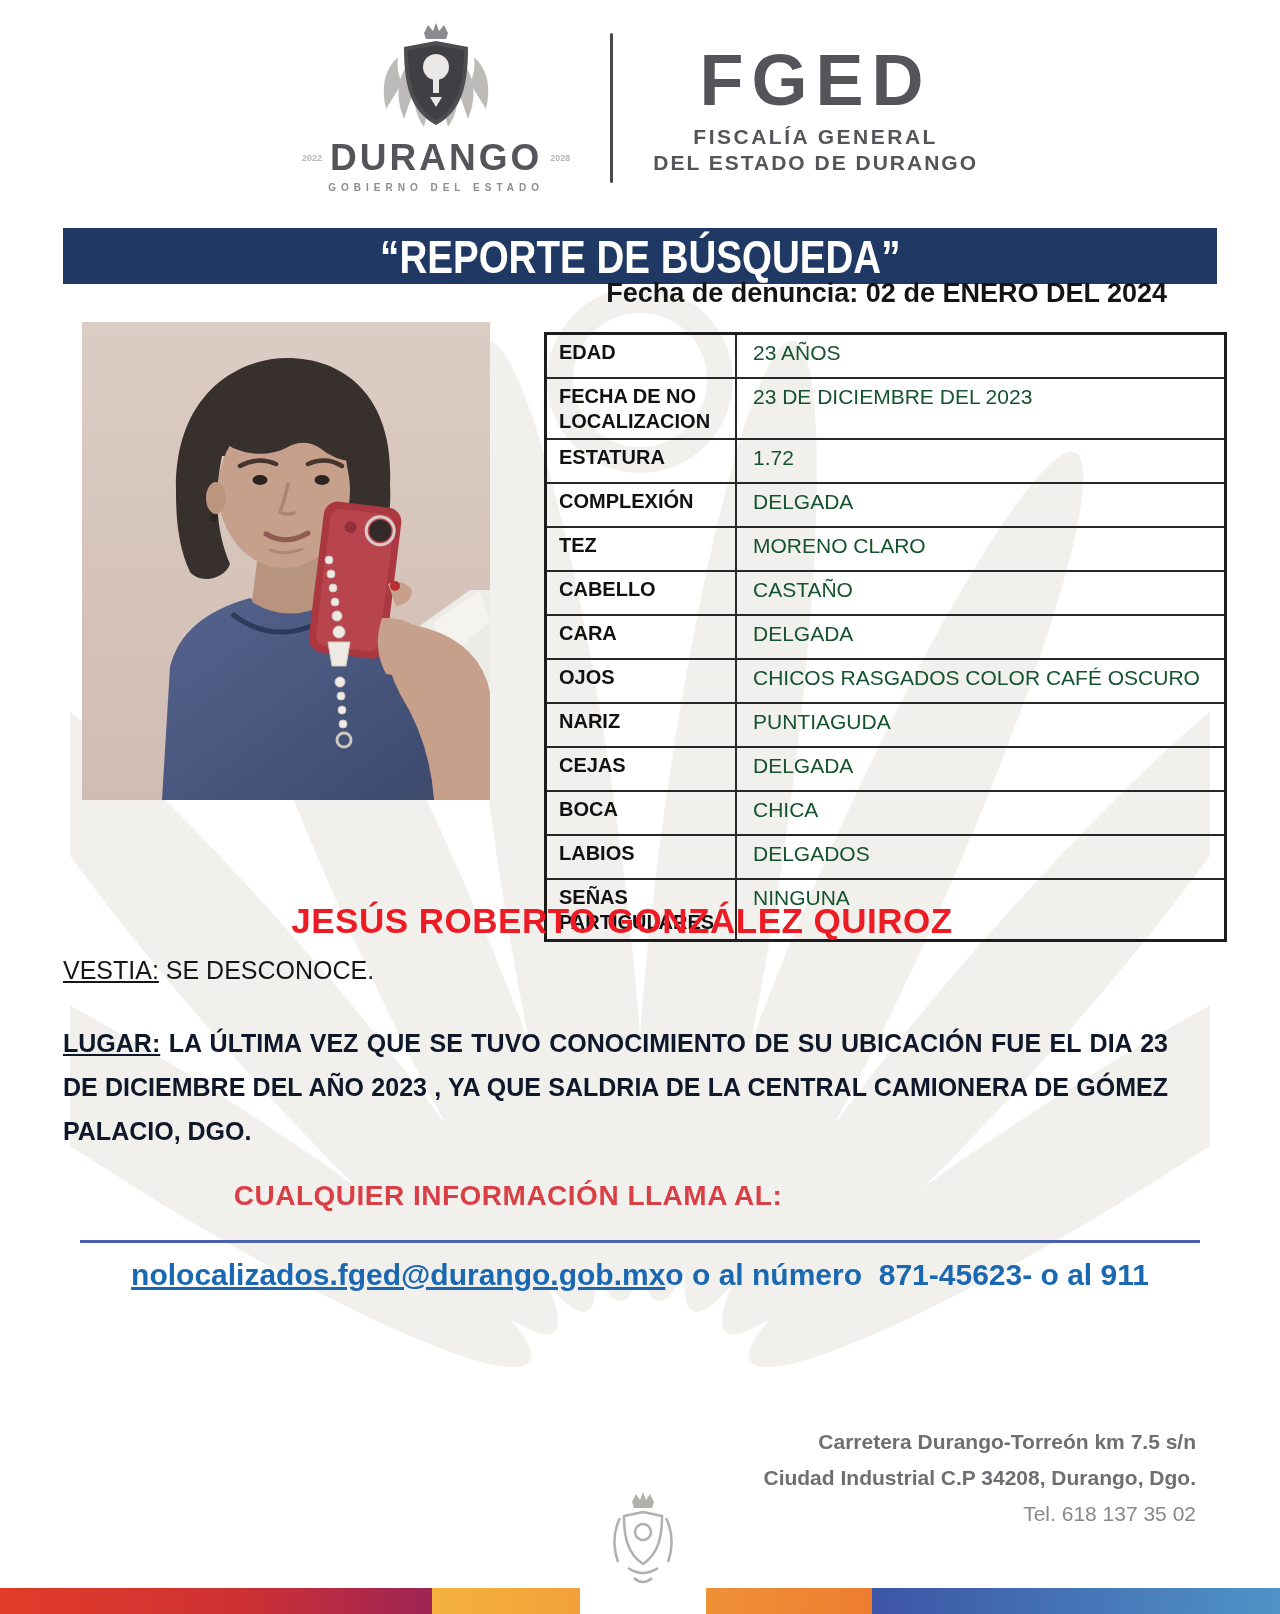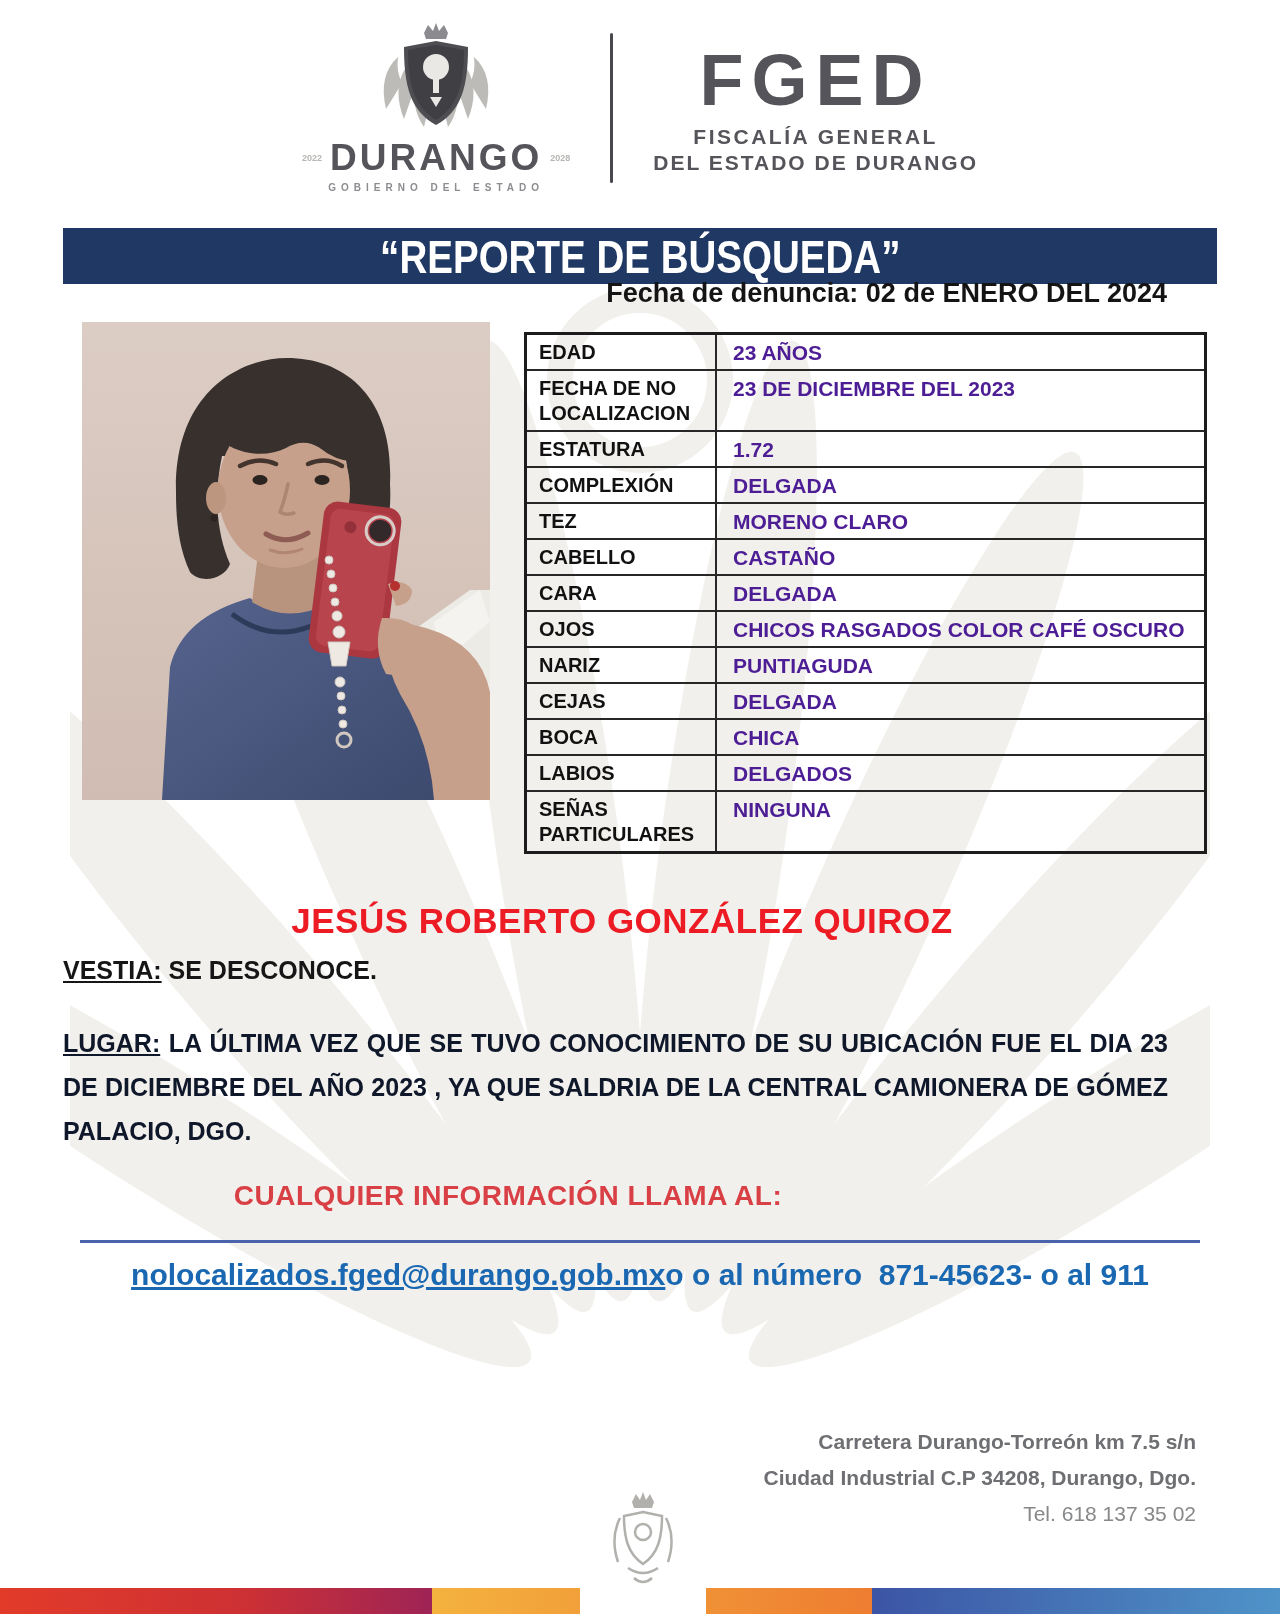--- a/index.html
+++ b/index.html
@@ -29,32 +29,32 @@
   .banner{left:63px;top:207px;width:1154px;height:56px;background:#1f3864;display:flex;
           align-items:center;justify-content:center;margin-top:21px;}
   .banner span{color:#ffffff;font-size:47px;font-weight:bold;transform:scaleX(0.82);
                white-space:nowrap;letter-spacing:0px;}
   .fecha{top:278px;right:113px;font-size:27px;font-weight:bold;color:#141414;}
 
   
   .photo{left:82px;top:322px;width:408px;height:478px;}
 
   
-  .dtable{left:524px;top:332px;width:683px;border:3px solid #1c1c1c;box-sizing:border-box;
+  .dtable{left:544px;top:332px;width:683px;border:3px solid #1c1c1c;box-sizing:border-box;
           background:transparent;}
   .trow{display:flex;border-bottom:2px solid #272727;min-height:36px;box-sizing:border-box;}
   .trow:last-child{border-bottom:none;}
   .tlabel{width:190px;box-sizing:border-box;border-right:2px solid #272727;
           font-size:20px;font-weight:bold;color:#111111;padding:5px 10px 4px 12px;line-height:25px;}
-  .tvalue{flex:1;font-size:21px;font-weight:bold;color:#4c1d95;padding:5px 10px 4px 16px;line-height:25px;}
+  .tvalue{flex:1;font-size:21px;font-weight:normal;color:#14532d;padding:5px 10px 12px 16px;line-height:25px;}
 
   
   .pname{top:901px;left:0;width:1244px;text-align:center;font-size:35px;font-weight:bold;
          color:#ec1b24;letter-spacing:0.5px;}
-  .vestia{top:956px;left:63px;font-size:25px;font-weight:bold;color:#161616;}
+  .vestia{top:956px;left:63px;font-size:25px;font-weight:normal;color:#161616;}
   .vestia .u,.lugar .u{text-decoration:underline;}
   .lugar{top:1021px;left:63px;width:1105px;font-size:25px;font-weight:bold;color:#0f172a;
          line-height:44px;text-align:justify;}
 
   
   .call-heading{top:1180px;left:0;width:1016px;text-align:center;font-size:28px;
                 color:#d94046;font-weight:600;letter-spacing:0.5px;}
   .hr-blue{left:80px;top:1240px;width:1120px;height:0;border-top:3px solid #4a63ac;}
   .email-line{top:1258px;left:0;width:1280px;text-align:center;font-size:30px;font-weight:bold;
               color:#1a68b2;}

